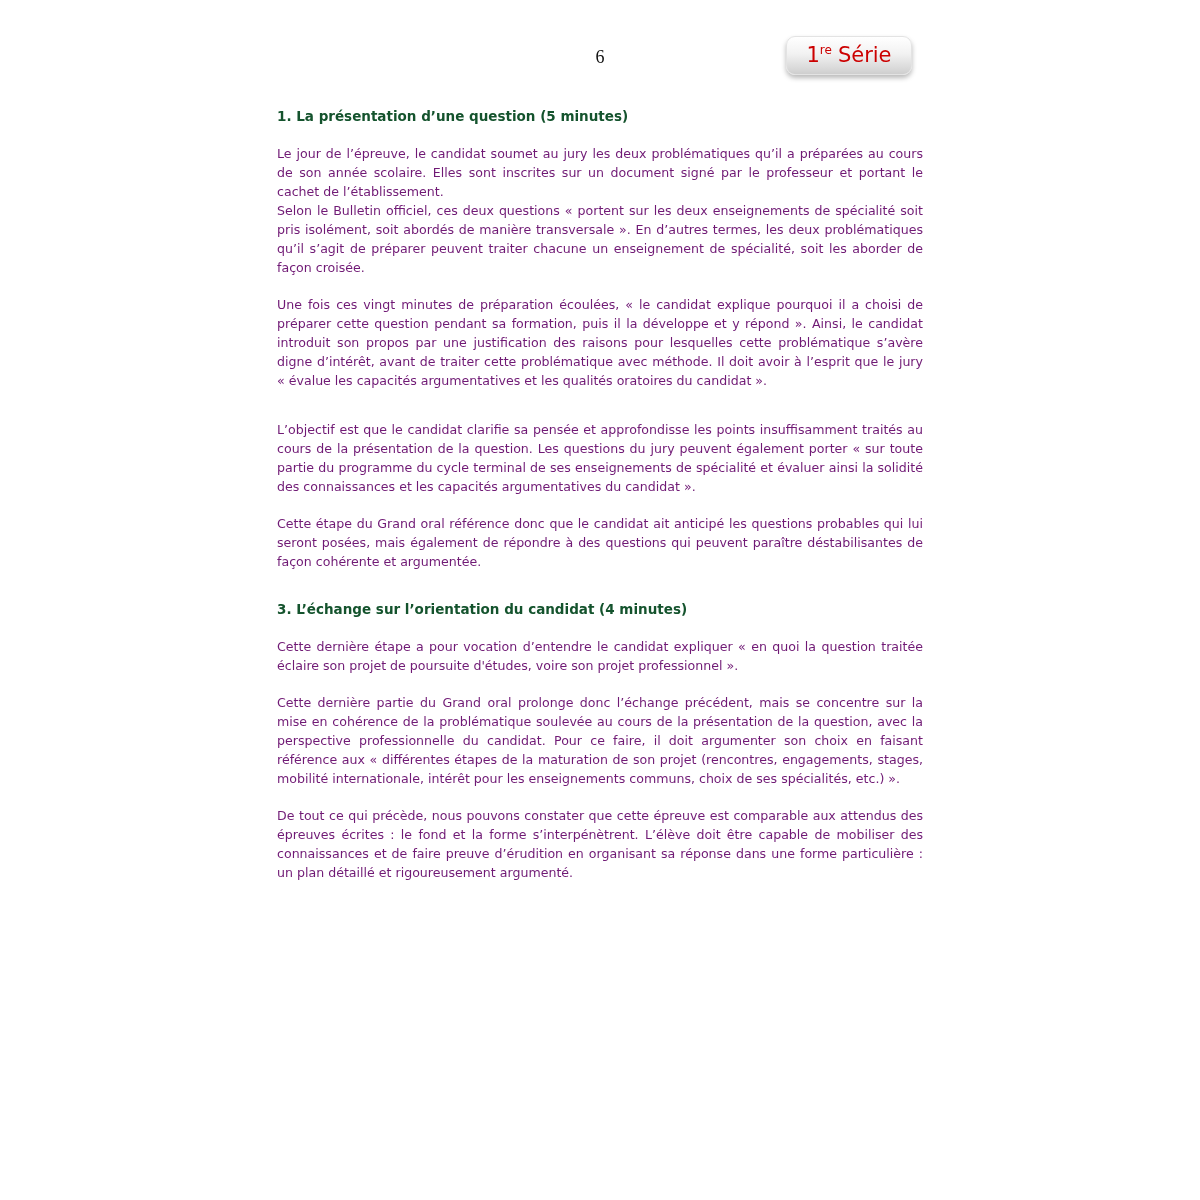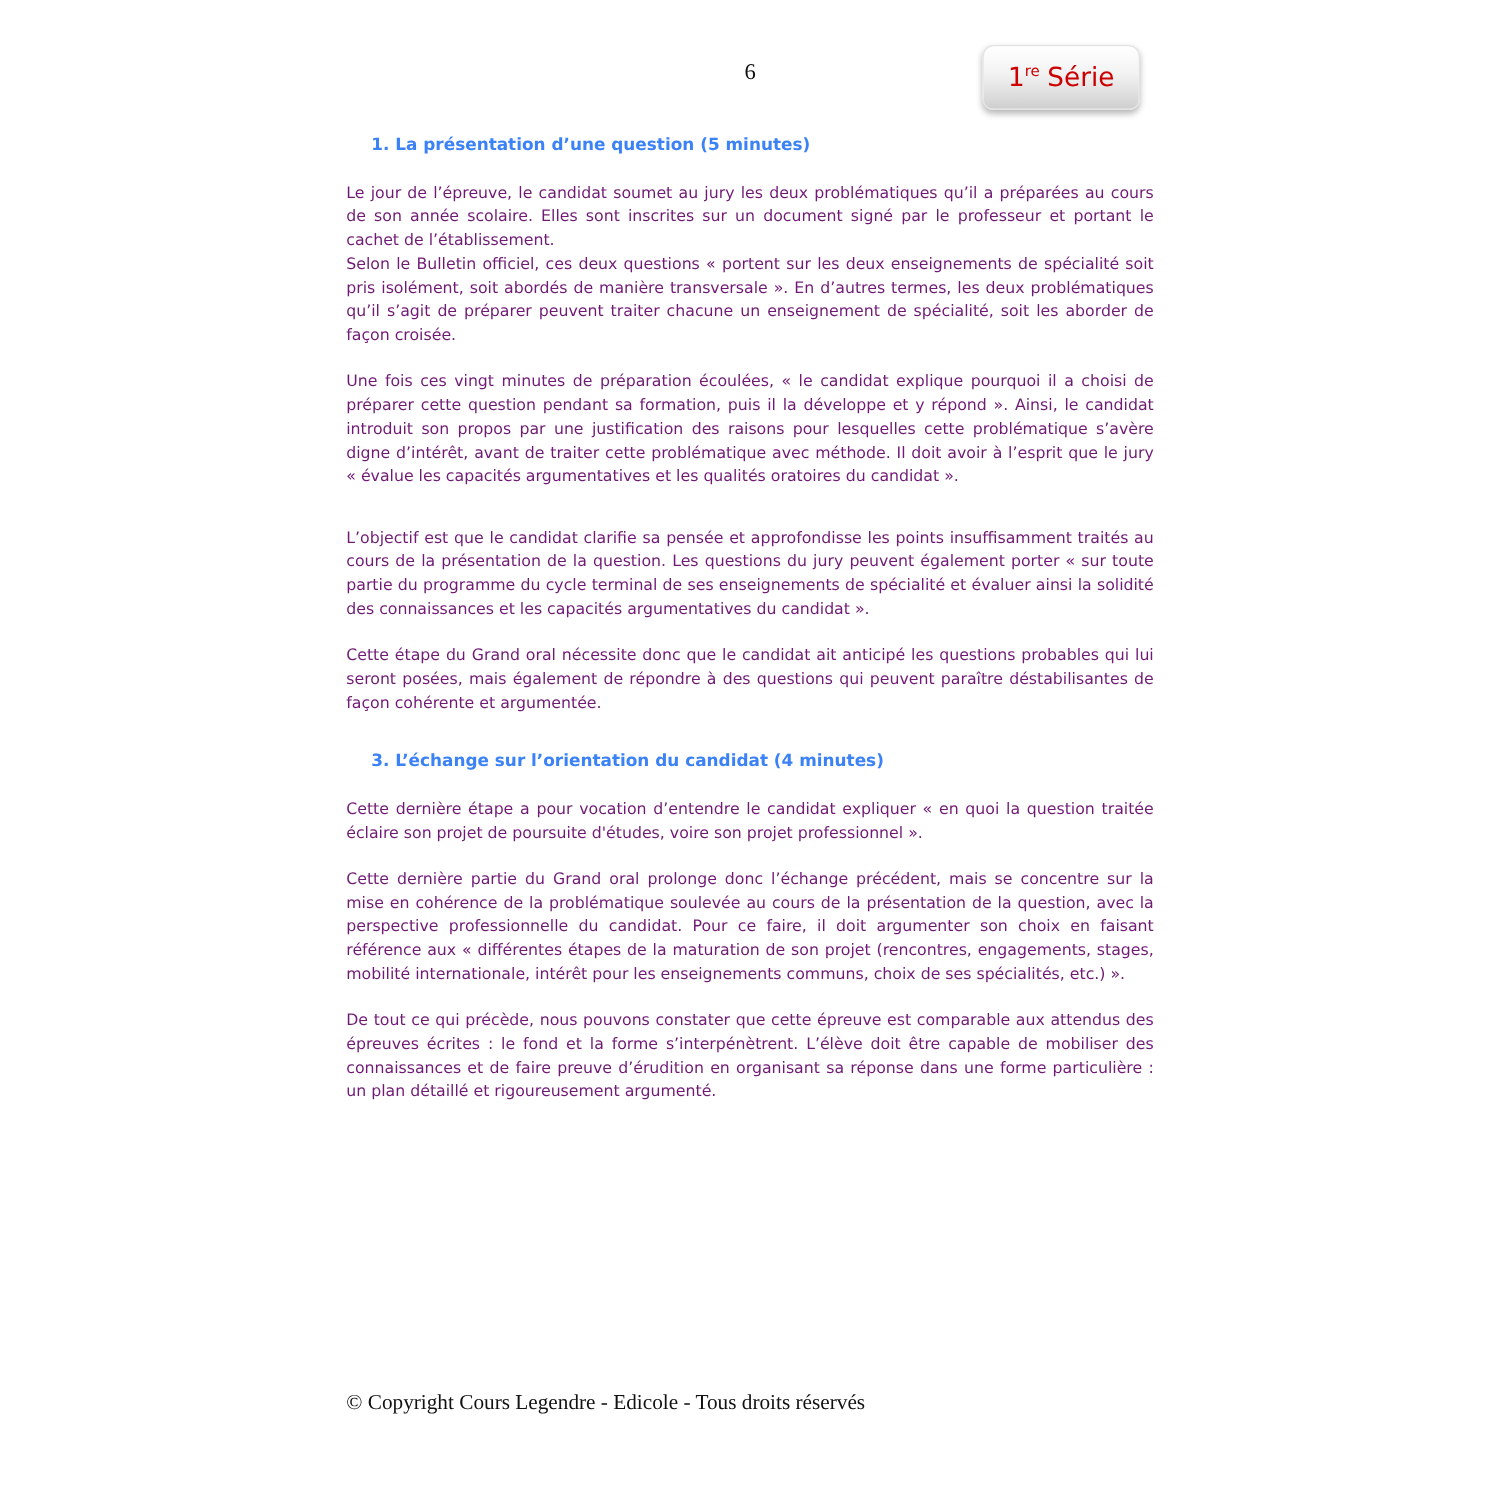--- a/index.html
+++ b/index.html
@@ -21,21 +21,21 @@
     text-align: center;
     font-family: "Liberation Serif", "DejaVu Serif", serif;
     font-size: 18px;
     color: #111111;
   }
   .series-badge {
     position: absolute;
     left: 786px;
     top: 36px;
     width: 126px;
-    height: 52px;
+    height: 39px;
     border-radius: 9px;
     background: linear-gradient(to bottom, #ffffff 0%, #f2f2f2 45%, #d9d9d9 85%, #cecece 100%);
     border: 1px solid #e3e3e3;
     box-shadow: 0 3px 5px rgba(0,0,0,0.28);
     display: flex;
     align-items: center;
     justify-content: center;
     color: #cc0000;
     font-size: 21px;
     line-height: 1;
@@ -48,23 +48,22 @@
   .series-badge .badge-label { margin-left: 6px; }
   .content {
     position: absolute;
     left: 277px;
     top: 108px;
     width: 646px;
   }
   .section-heading {
     font-size: 13.5px;
     font-weight: bold;
-    color: #3b82f6;
+    color: #14532d;
     margin-bottom: 20px;
-    margin-left: 20px;
   }
   .section + .section { margin-top: 30px; }
   .para {
     font-size: 12.6px;
     line-height: 19px;
     text-align: justify;
     white-space: pre-line;
     color: #701a75;
     margin-bottom: 18px;
   }
@@ -93,27 +92,26 @@
 
     <div class="section">
       <div class="section-heading">1. La présentation d’une question (5 minutes)</div>
       <div class="para">Le jour de l’épreuve, le candidat soumet au jury les deux problématiques qu’il a préparées au cours de son année scolaire. Elles sont inscrites sur un document signé par le professeur et portant le cachet de l’établissement.
 Selon le Bulletin officiel, ces deux questions « portent sur les deux enseignements de spécialité soit pris isolément, soit abordés de manière transversale ». En d’autres termes, les deux problématiques qu’il s’agit de préparer peuvent traiter chacune un enseignement de spécialité, soit les aborder de façon croisée.</div>
       <div class="para">Une fois ces vingt minutes de préparation écoulées, « le candidat explique pourquoi il a choisi de préparer cette question pendant sa formation, puis il la développe et y répond ». Ainsi, le candidat introduit son propos par une justification des raisons pour lesquelles cette problématique s’avère digne d’intérêt, avant de traiter cette problématique avec méthode. Il doit avoir à l’esprit que le jury « évalue les capacités argumentatives et les qualités oratoires du candidat ».</div>
     </div>
 
     <div class="section">
       <div class="para">L’objectif est que le candidat clarifie sa pensée et approfondisse les points insuffisamment traités au cours de la présentation de la question. Les questions du jury peuvent également porter « sur toute partie du programme du cycle terminal de ses enseignements de spécialité et évaluer ainsi la solidité des connaissances et les capacités argumentatives du candidat ».</div>
-      <div class="para">Cette étape du Grand oral nécessite donc que le candidat ait anticipé les questions probables qui lui seront posées, mais également de répondre à des questions qui peuvent paraître déstabilisantes de façon cohérente et argumentée.</div>
+      <div class="para">Cette étape du Grand oral référence donc que le candidat ait anticipé les questions probables qui lui seront posées, mais également de répondre à des questions qui peuvent paraître déstabilisantes de façon cohérente et argumentée.</div>
     </div>
 
     <div class="section">
       <div class="section-heading">3. L’échange sur l’orientation du candidat (4 minutes)</div>
       <div class="para">Cette dernière étape a pour vocation d’entendre le candidat expliquer « en quoi la question traitée éclaire son projet de poursuite d'études, voire son projet professionnel ».</div>
       <div class="para">Cette dernière partie du Grand oral prolonge donc l’échange précédent, mais se concentre sur la mise en cohérence de la problématique soulevée au cours de la présentation de la question, avec la perspective professionnelle du candidat. Pour ce faire, il doit argumenter son choix en faisant référence aux « différentes étapes de la maturation de son projet (rencontres, engagements, stages, mobilité internationale, intérêt pour les enseignements communs, choix de ses spécialités, etc.) ».</div>
       <div class="para">De tout ce qui précède, nous pouvons constater que cette épreuve est comparable aux attendus des épreuves écrites : le fond et la forme s’interpénètrent. L’élève doit être capable de mobiliser des connaissances et de faire preuve d’érudition en organisant sa réponse dans une forme particulière : un plan détaillé et rigoureusement argumenté.</div>
     </div>
 
   </div>
 
-  <div class="footer">© Copyright Cours Legendre - Edicole - Tous droits réservés</div>
 
 </div>
 
 </body></html>

